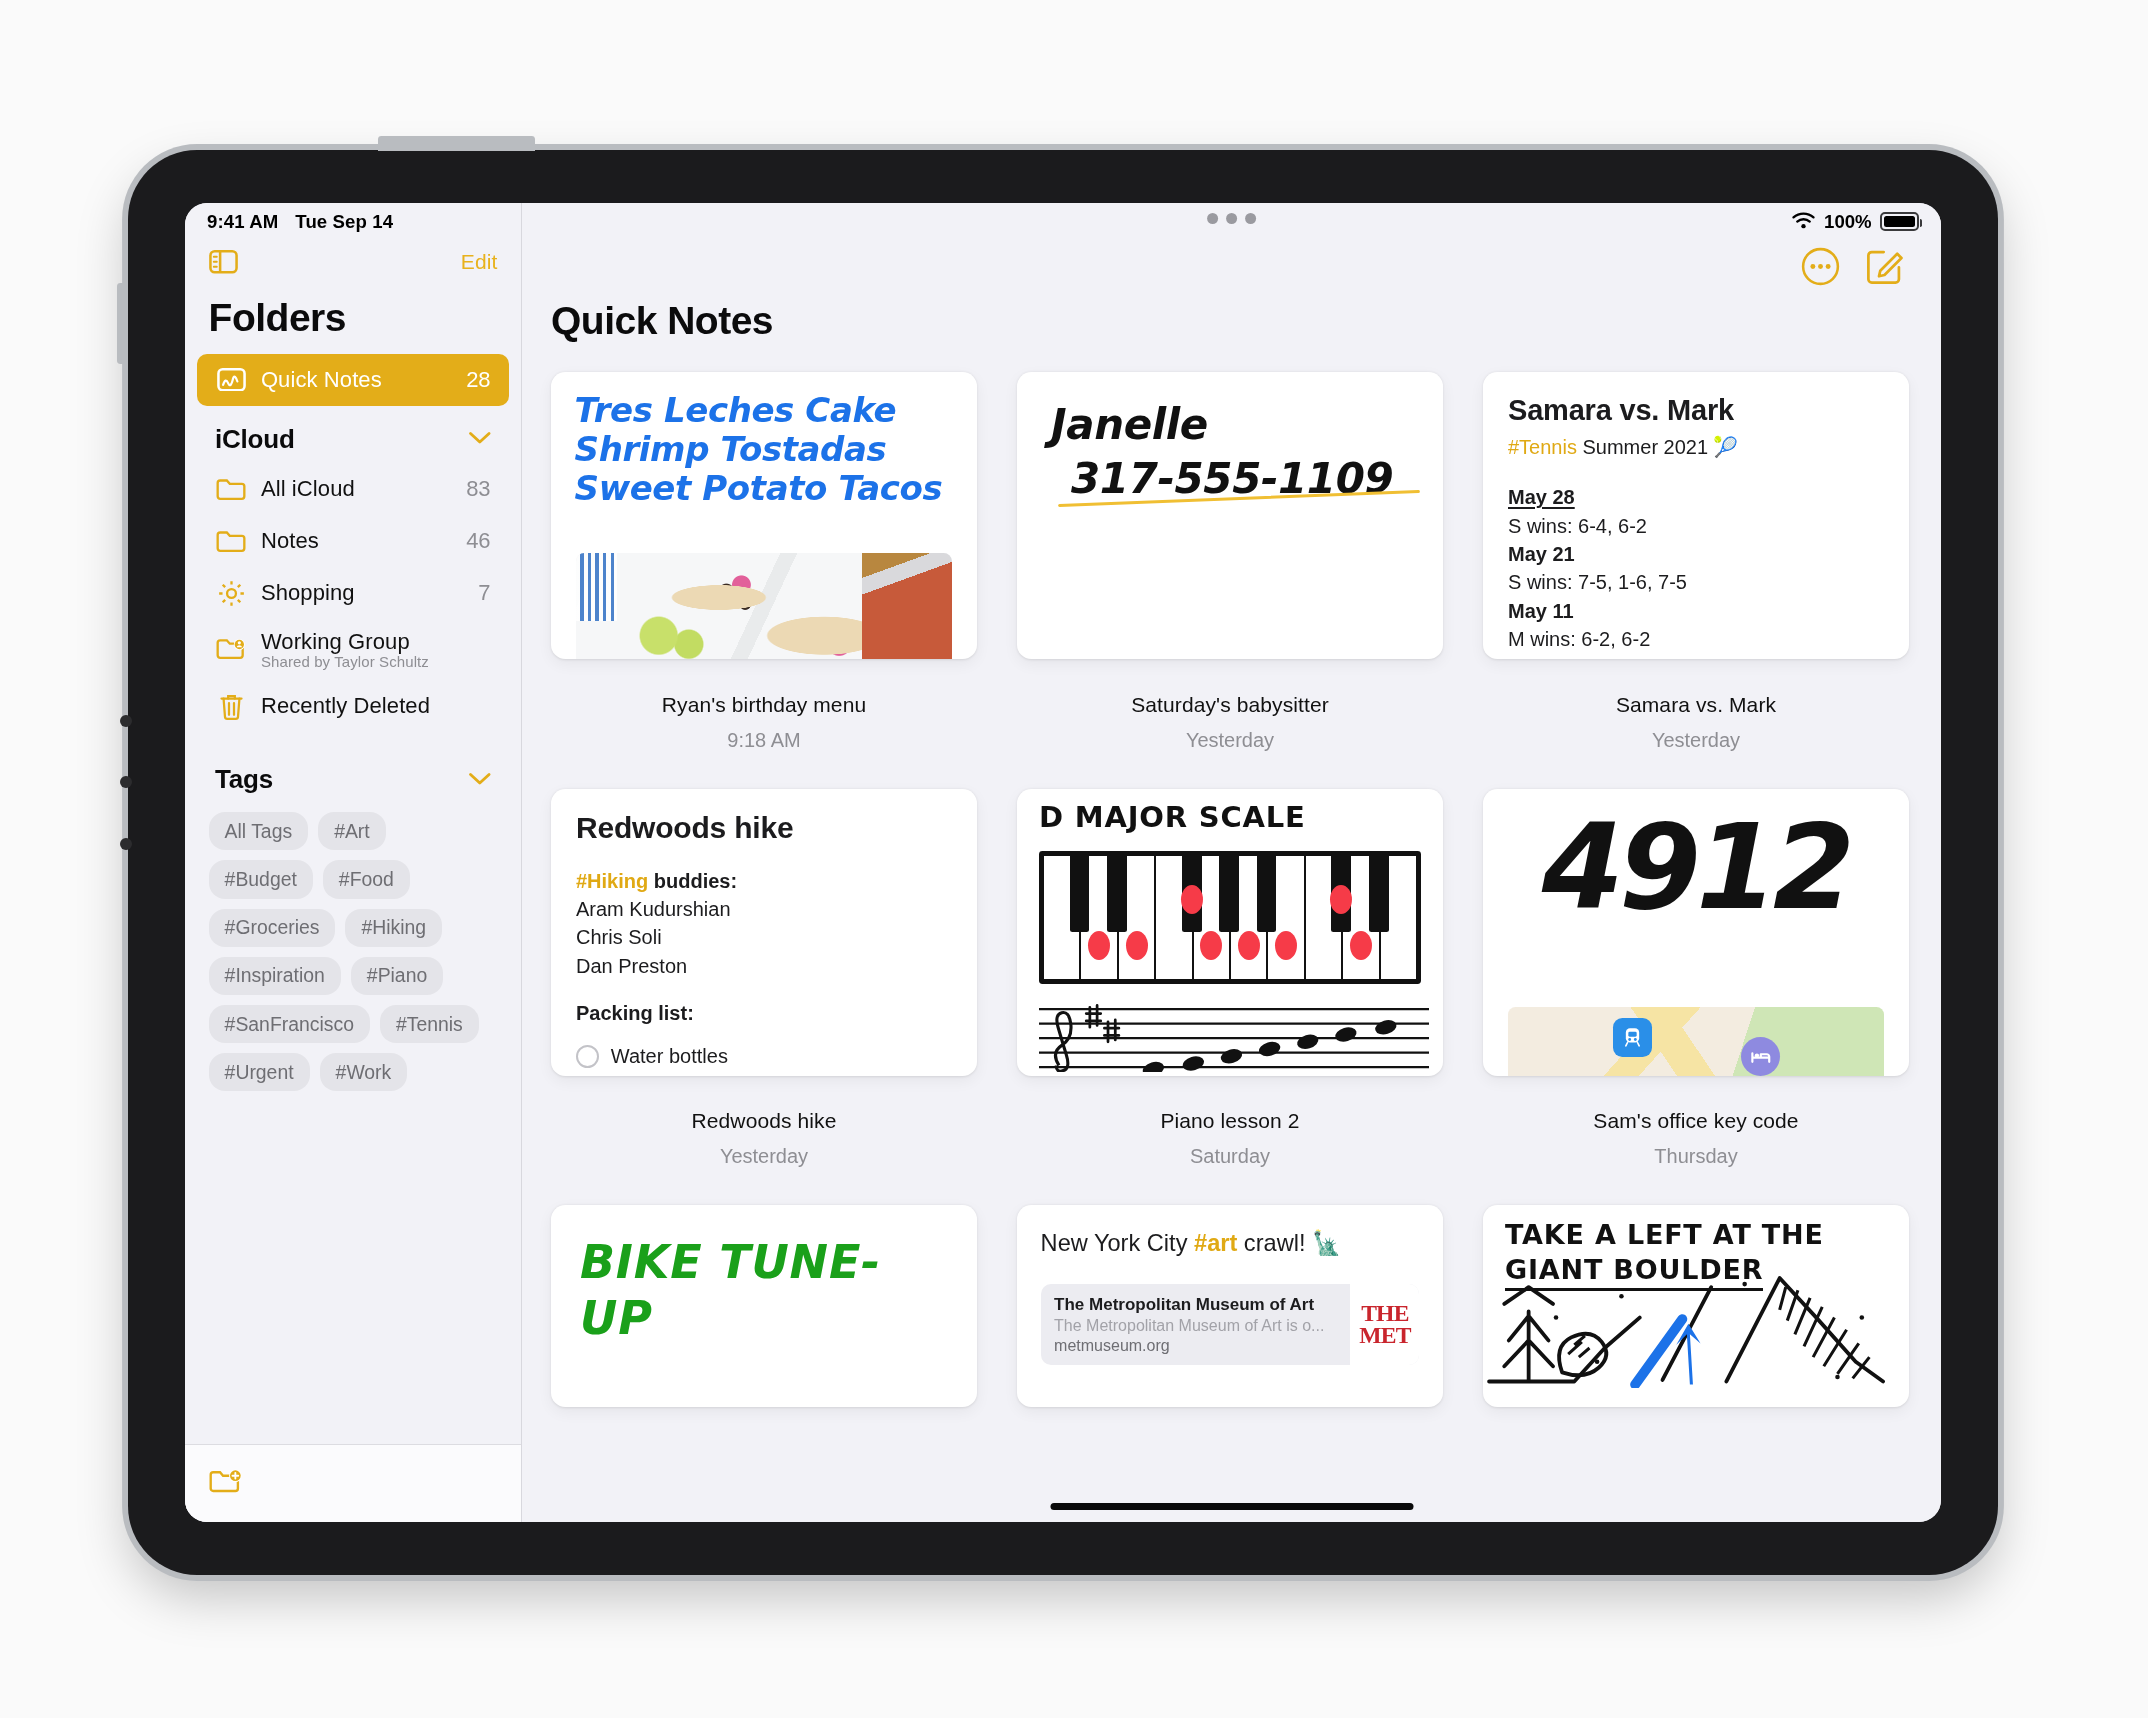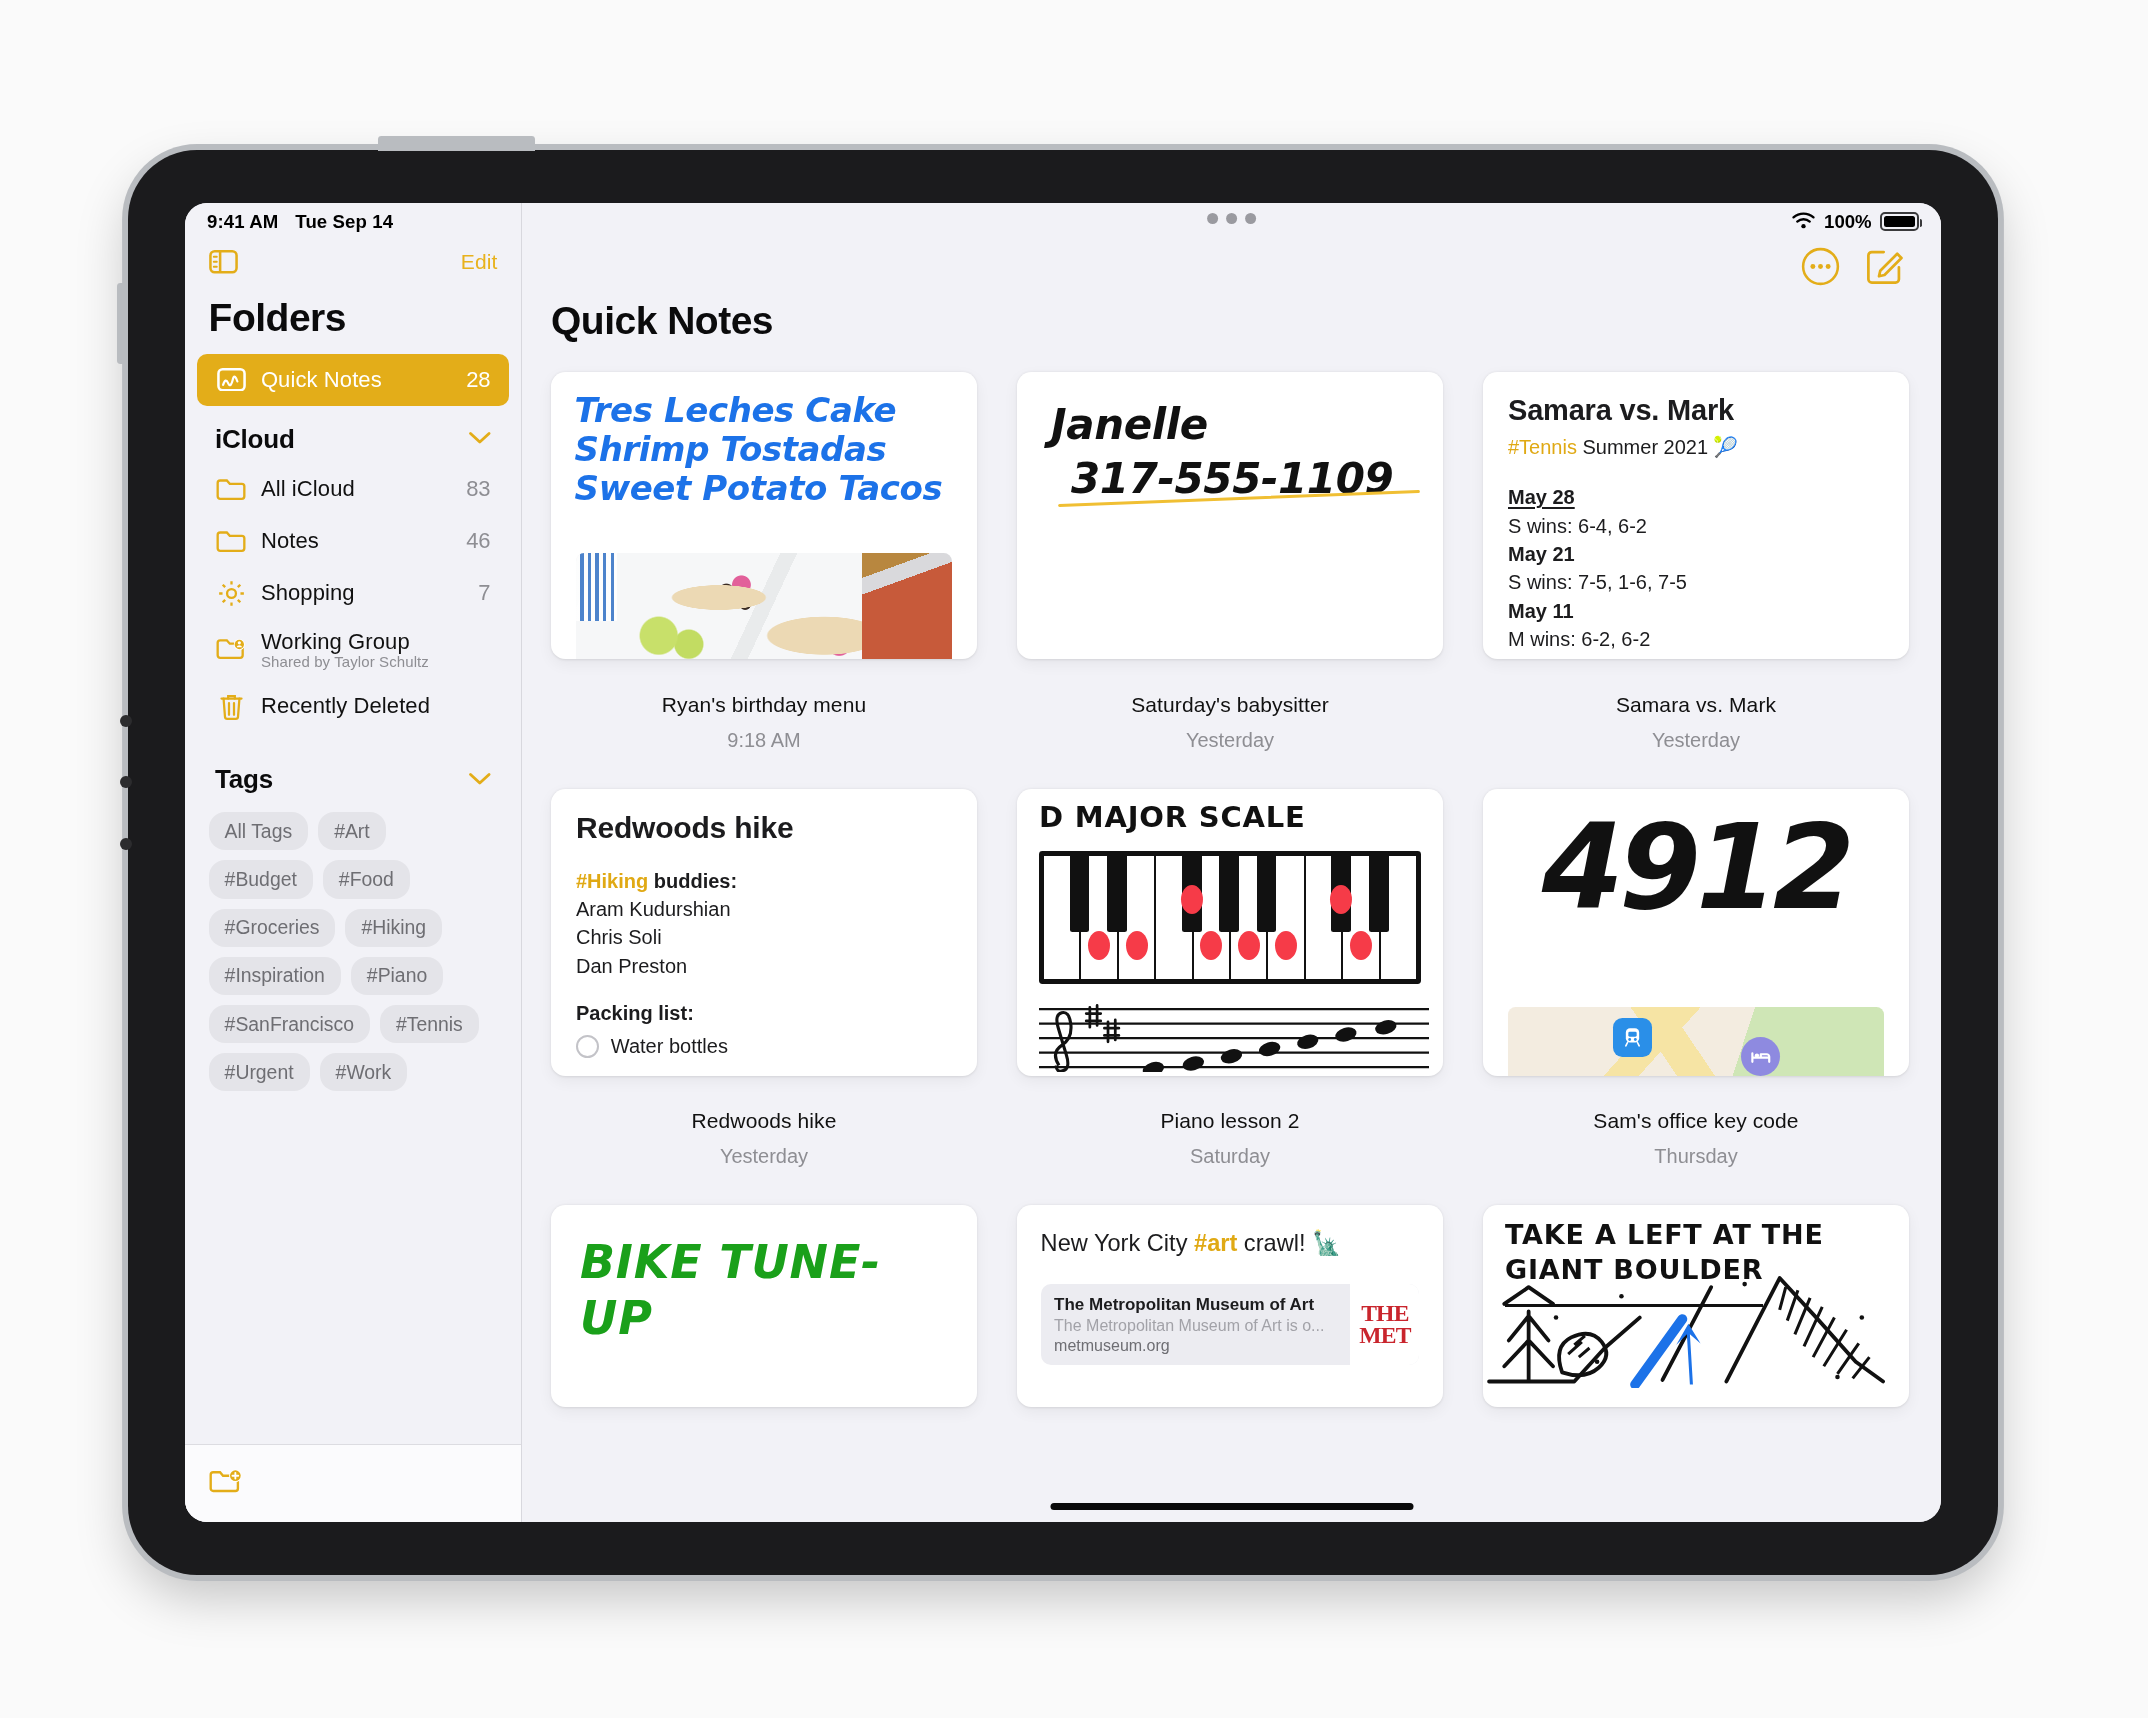--- a/index.html
+++ b/index.html
@@ -108,21 +108,21 @@
 
   .hand { font-family: "DejaVu Sans", sans-serif; font-weight: 700; font-style: italic; }
   .note-pad { padding: 22px 25px; }
 
   .doc-h1 { font-size: 26px; font-weight: 700; color:#1c1c1e; letter-spacing:-0.2px; }
   .doc-l { font-size: 20px; color:#1c1c1e; line-height: 1.42; }
   .doc-b { font-weight: 700; }
   .gold { color:#e0a914; }
   .u { text-decoration: underline; text-underline-offset: 3.4px; }
 
-  .checkrow { display:flex; align-items:center; gap: 11.8px; margin-top: 5px; }
+  .checkrow { display:flex; align-items:center; gap: 11.8px; margin-top: 15px; }
   .ckt { width: 23px; height:23px; border:2.1px solid #c3c3c8; border-radius:50%; flex:0 0 23px;}
 
   .linkprev { margin-top: 23.6px; background:#ececf1; border-radius: 10px;
     display:flex; align-items:stretch; overflow:hidden; height: 81px; }
   .lp-txt { flex:1; padding: 11px 13.5px; min-width:0; }
   .lp-t { font-size: 17px; font-weight:700; color:#1c1c1e; white-space:nowrap; overflow:hidden; text-overflow:ellipsis;}
   .lp-s { font-size: 16px; color:#a2a2a8; white-space:nowrap; overflow:hidden; text-overflow:ellipsis; margin-top:1.7px;}
   .lp-u { font-size: 16px; color:#6e6e73; margin-top:1.7px;}
   .lp-img { width: 69px; flex:0 0 69px; background:#fff; display:flex; align-items:center; justify-content:center;}
   .met { color:#c9252d; font-family:"Liberation Serif", serif; font-weight:700;
@@ -595,21 +595,21 @@
                   </div>
                 </div>
               </div>
             </div>
           </div>
 
           <div class="cell">
             <div class="card" style="height:202px">
               <div class="hand" style="position:absolute;left:22px;top:11.8px;font-size:27px;font-style:normal;letter-spacing:0.8px;line-height:1.3;color:#111">
                 <div>TAKE A LEFT AT THE</div>
-                <div style="display:inline-block;border-bottom:3.4px solid #111;padding-bottom:17px">GIANT BOULDER</div>
+                <div style="display:inline-block;border-bottom:3.4px solid #111;padding-bottom:1px">GIANT BOULDER</div>
               </div>
               <svg class="svgwrap" viewBox="0 0 560 240" preserveAspectRatio="none">
                 <g fill="none" stroke="#111" stroke-width="5" stroke-linecap="round" stroke-linejoin="round">
                   <path d="M8 232 H120 l40-44 l46-40"></path>
                   <path d="M236 230 L300 108"></path>
                   <path d="M320 232 L390 96 l50 54 l50 56 l36 26"></path>
                   <path d="M60 230 V140 M60 146l-26 32 M60 146l26 32 M60 178l-32 34 M60 178l32 34 M28 130l32-22 32 22"></path>
                   <path d="M104 220q-12-34 12-46 q26-12 40 6 q14 18 -4 34 q-18 16 -48 6z"></path>
                 </g>
                 <g stroke="#111" stroke-width="4">

